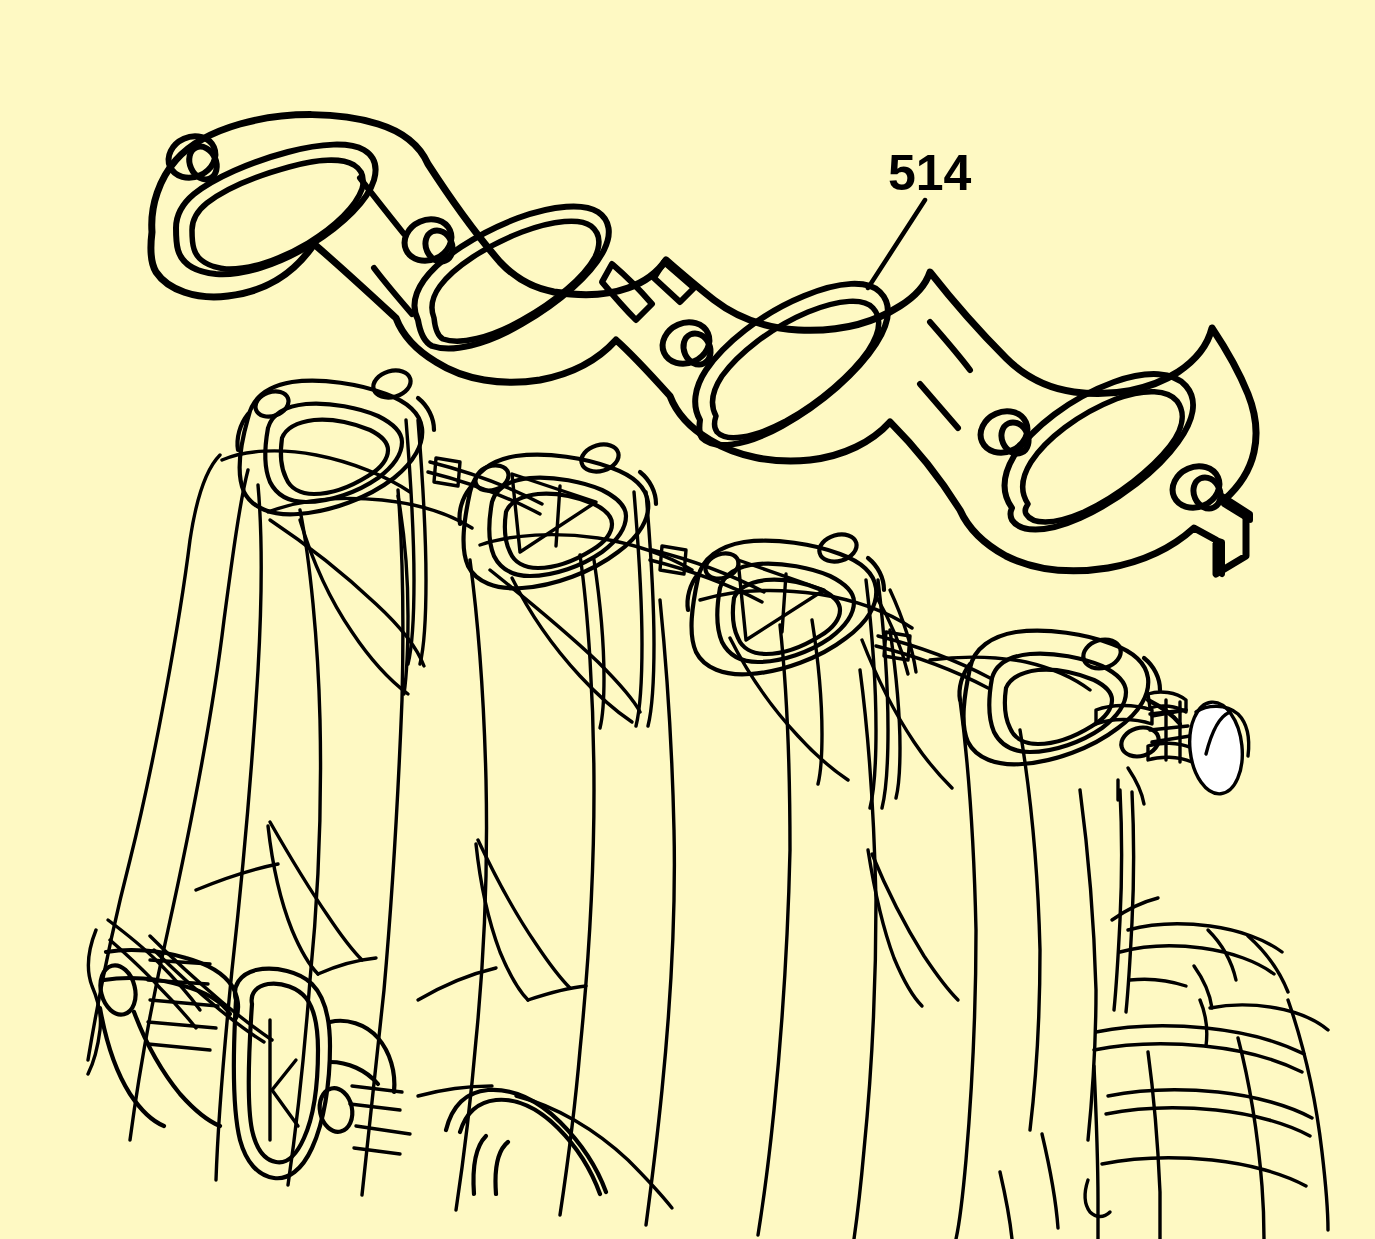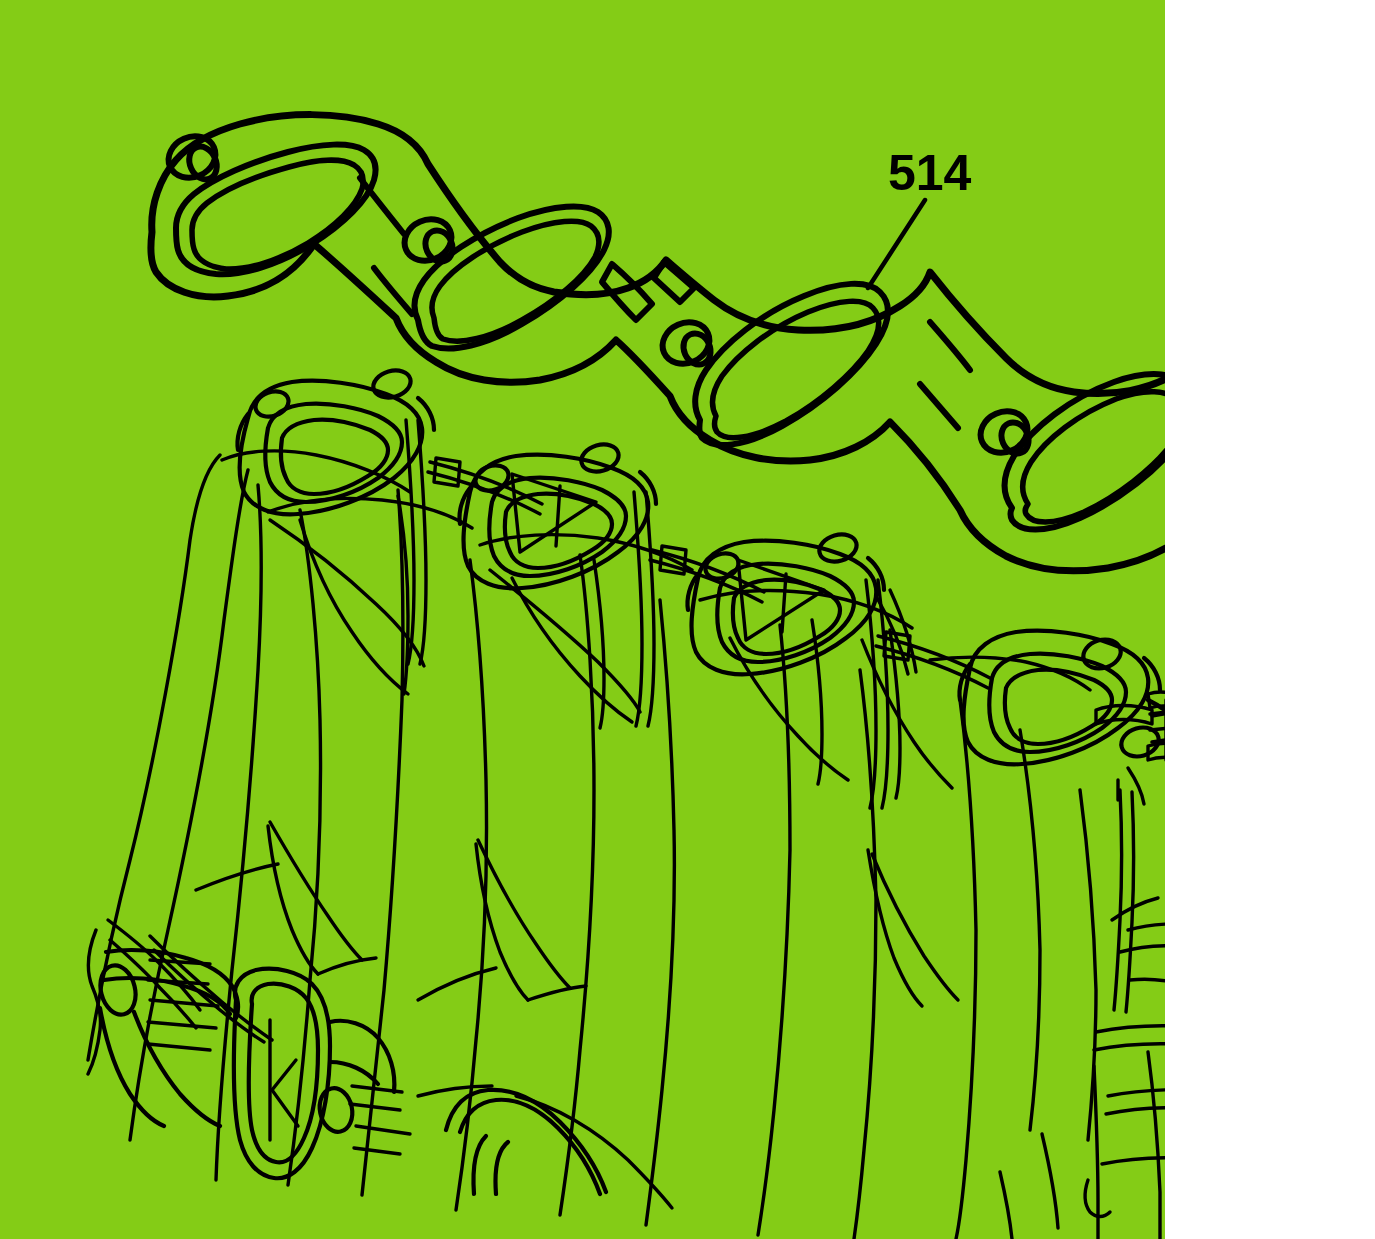--- a/index.html
+++ b/index.html
@@ -6,23 +6,23 @@
   html, body {
     margin: 0;
     padding: 0;
     background: #ffffff;
   }
   body {
     font-family: "Liberation Sans", sans-serif;
   }
   #diagram-root {
     position: relative;
-    width: 1165px;
+    width: 1375px;
     height: 1239px;
-    background: #84cc16;
+    background: #fef9c3;
     overflow: hidden;
   }
   #diagram-svg {
     position: absolute;
     top: 0;
     left: 0;
     width: 1375px;
     height: 1239px;
     display: block;
   }

